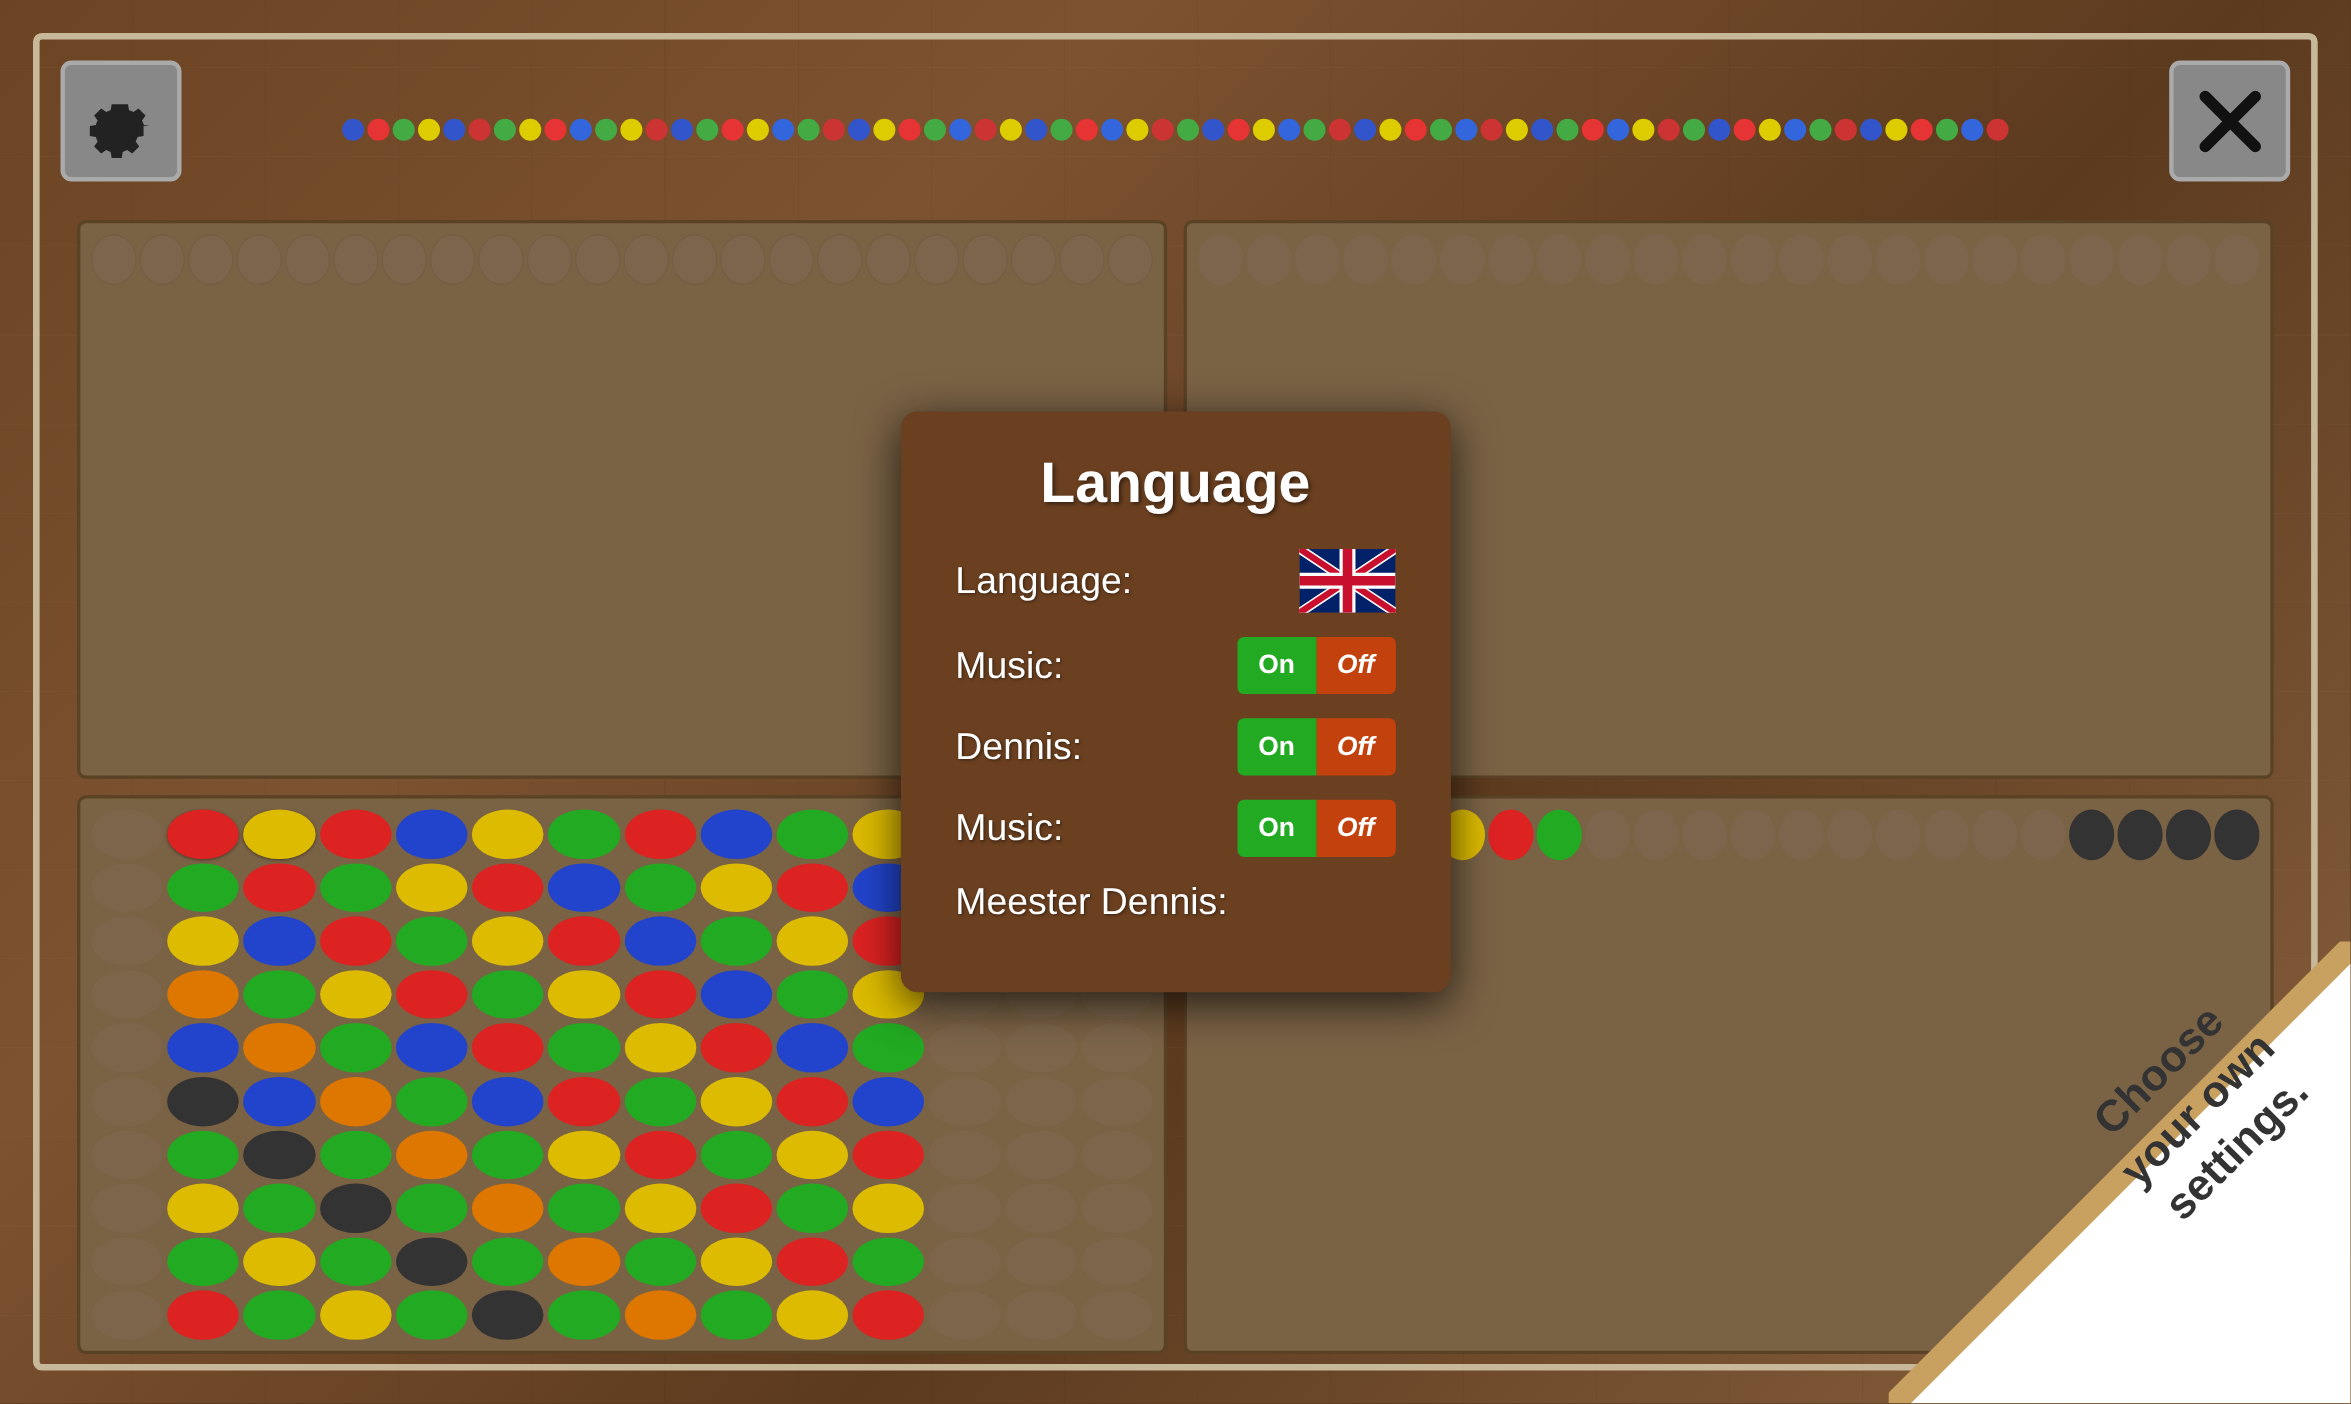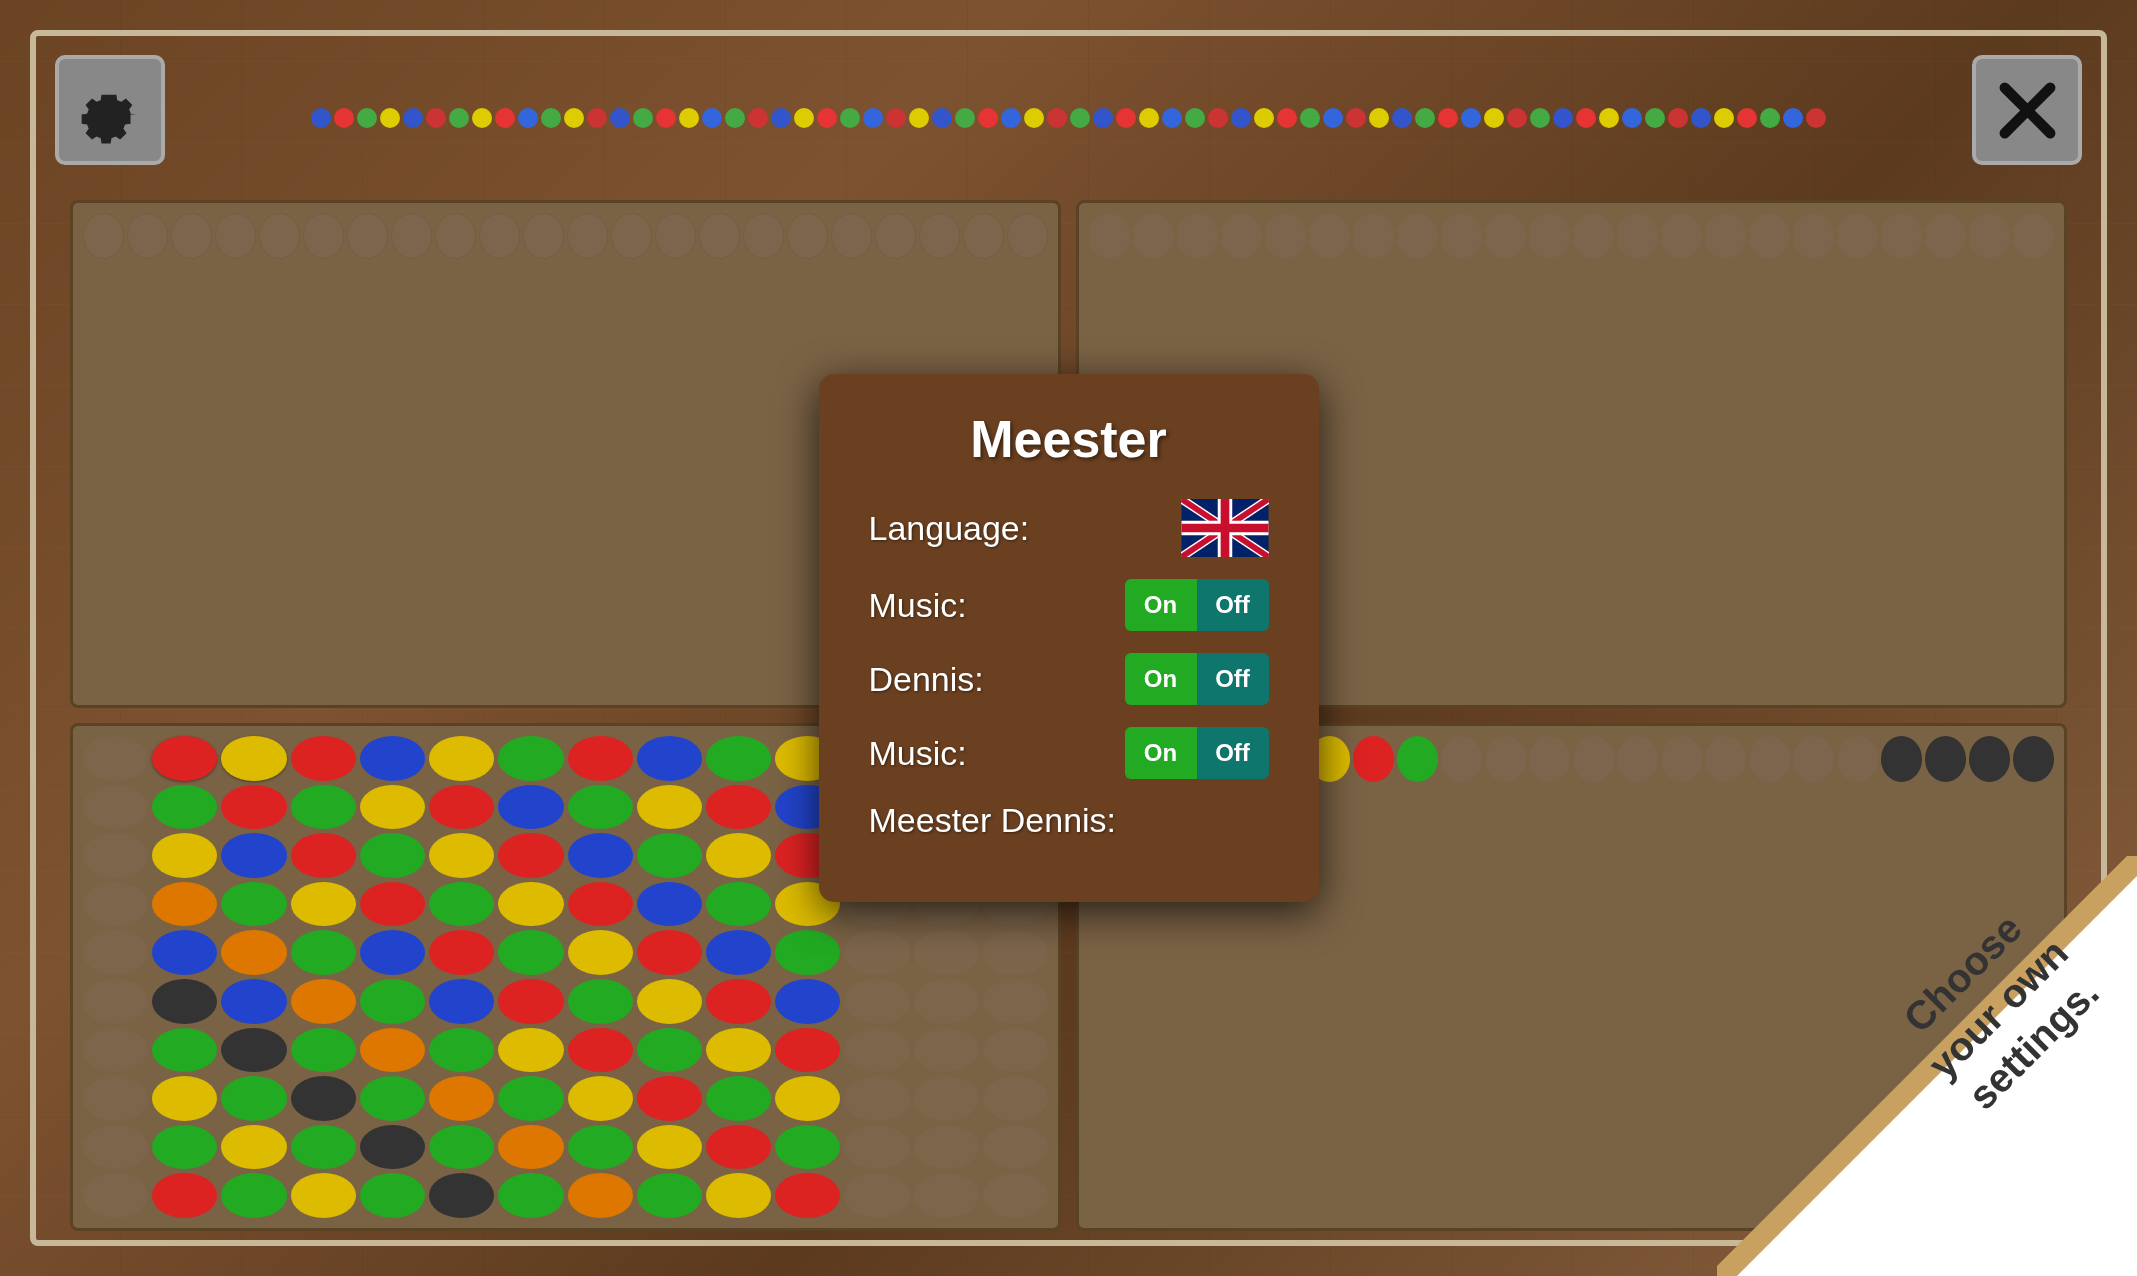--- a/index.html
+++ b/index.html
@@ -152,22 +152,23 @@
       align-items: center;
       justify-content: center;
     }
 
     .toggle-on {
       background: #22aa22;
       border-radius: 6px 0 0 6px;
     }
 
     .toggle-off {
-      background: #0f766e;
+      background: #c2410c;
       border-radius: 0 6px 6px 0;
+      font-style: italic;
     }
 
     
 
     
     .diagonal-banner {
       position: absolute;
       bottom: 0;
       right: 0;
       width: 420px;
@@ -526,21 +527,21 @@
         <div style="background:rgba(130,110,90,0.35); border-radius:50%;"></div>
         <div style="background:#333; border-radius:50%;"></div>
         <div style="background:#333; border-radius:50%;"></div>
         <div style="background:#333; border-radius:50%;"></div>
         <div style="background:#333; border-radius:50%;"></div>
       </div>
     </div>
   </div>
 
   <div class="settings-modal">
-    <div class="settings-title">Meester</div>
+    <div class="settings-title">Language</div>
 
     <div class="settings-row">
       <span class="settings-label">Language:</span>
 
       <div style="width:88px; height:58px; cursor:pointer;">
         <svg viewBox="0 0 60 40" width="88" height="58" xmlns="http://www.w3.org/2000/svg">
           <rect width="60" height="40" fill="#012169"></rect>
           <path d="M0,0 L60,40 M60,0 L0,40" stroke="white" stroke-width="6"></path>
           <path d="M0,0 L60,40 M60,0 L0,40" stroke="#C8102E" stroke-width="4"></path>
           <path d="M30,0 V40 M0,20 H60" stroke="white" stroke-width="10"></path>

